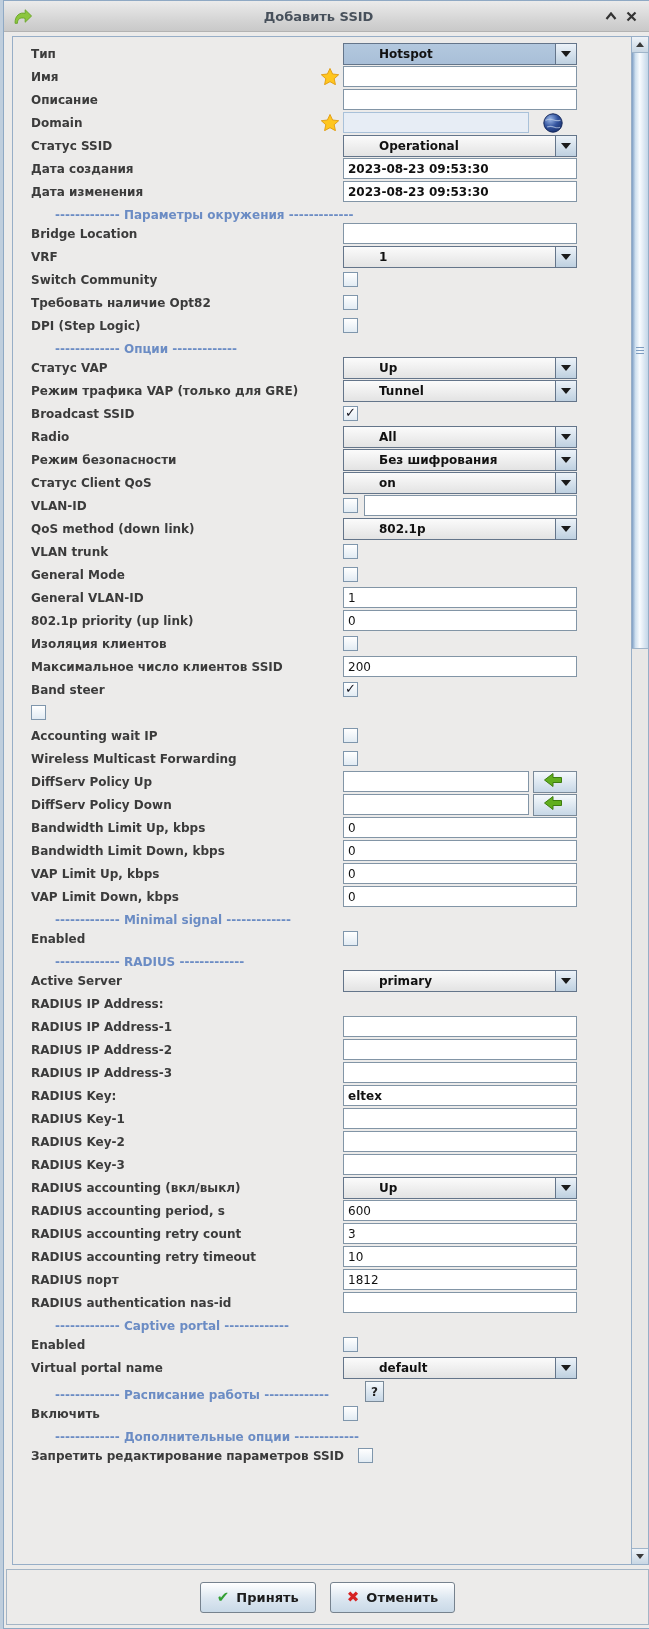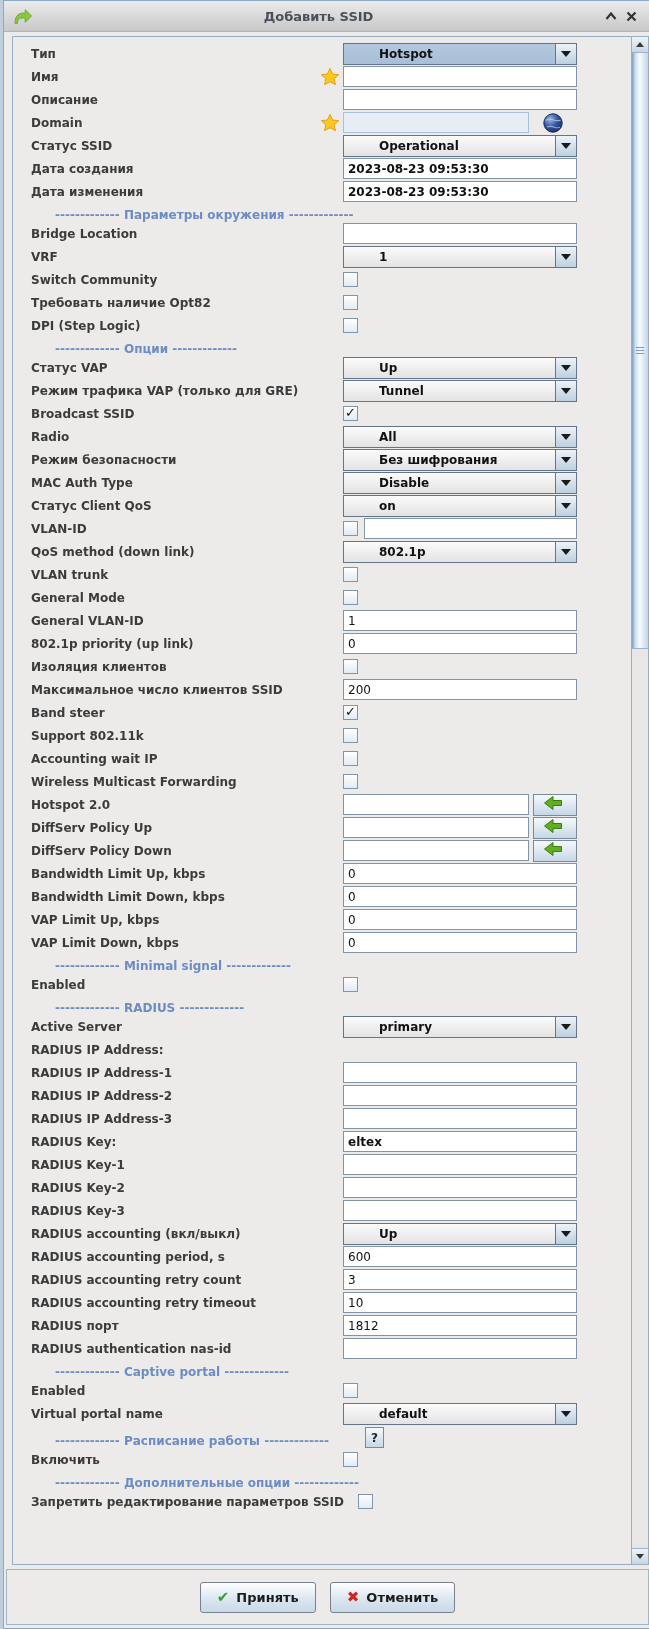--- a/index.html
+++ b/index.html
@@ -254,31 +254,20 @@
           <div class="ctrl">
             <div class="combo">
               <span class="val">Без шифрования</span>
               <div class="arrowbox">
                 <span class="tri"></span>
               </div>
             </div>
           </div>
         </div>
         <div class="row">
-          <span class="lbl">MAC Auth Type</span>
-          <div class="ctrl">
-            <div class="combo">
-              <span class="val">Disable</span>
-              <div class="arrowbox">
-                <span class="tri"></span>
-              </div>
-            </div>
-          </div>
-        </div>
-        <div class="row">
           <span class="lbl">Статус Client QoS</span>
           <div class="ctrl">
             <div class="combo">
               <span class="val">on</span>
               <div class="arrowbox">
                 <span class="tri"></span>
               </div>
             </div>
           </div>
         </div>
@@ -347,48 +336,34 @@
         </div>
         <div class="row">
           <span class="lbl">Band steer</span>
           <div class="ctrl">
             <span class="cb">
               <span class="tick">✓</span>
             </span>
           </div>
         </div>
         <div class="row">
-          <span class="lbl">Support 802.11k</span>
           <div class="ctrl">
             <span class="cb"></span>
           </div>
         </div>
         <div class="row">
           <span class="lbl">Accounting wait IP</span>
           <div class="ctrl">
             <span class="cb"></span>
           </div>
         </div>
         <div class="row">
           <span class="lbl">Wireless Multicast Forwarding</span>
           <div class="ctrl">
             <span class="cb"></span>
-          </div>
-        </div>
-        <div class="row">
-          <span class="lbl">Hotspot 2.0</span>
-          <div class="ctrl">
-            <div class="tfield short">
-              <span></span>
-            </div>
-            <span class="minibtn">
-              <span><svg width="26" height="16" viewBox="0 0 26 16">
-                  <path d="M11 1.5 L2.5 8 l8.5 6.5 V10.5 h8.5 v-5 H11 z" fill="#61ae1e" stroke="#3e7d10"></path>
-                </svg></span>
-            </span>
           </div>
         </div>
         <div class="row">
           <span class="lbl">DiffServ Policy Up</span>
           <div class="ctrl">
             <div class="tfield short">
               <span></span>
             </div>
             <span class="minibtn">
               <span><svg width="26" height="16" viewBox="0 0 26 16">

